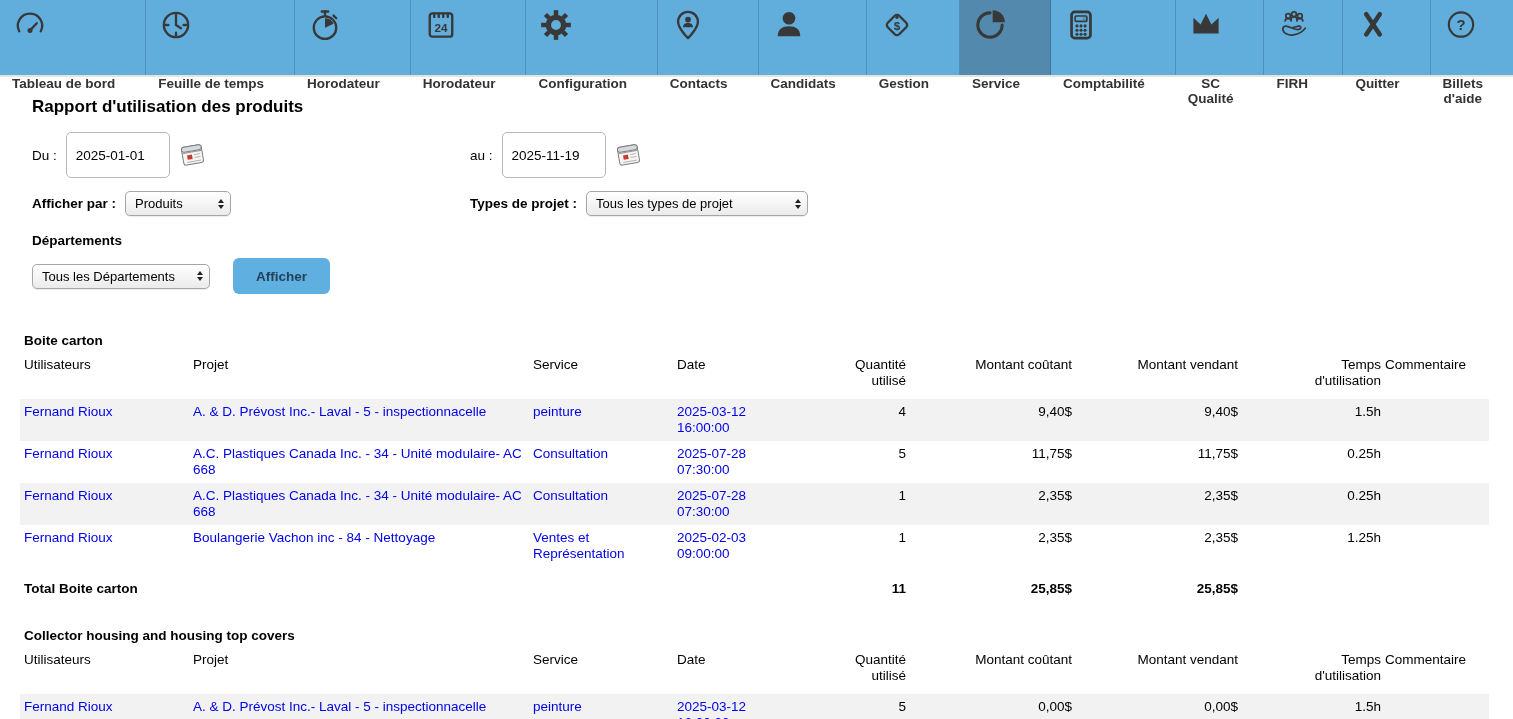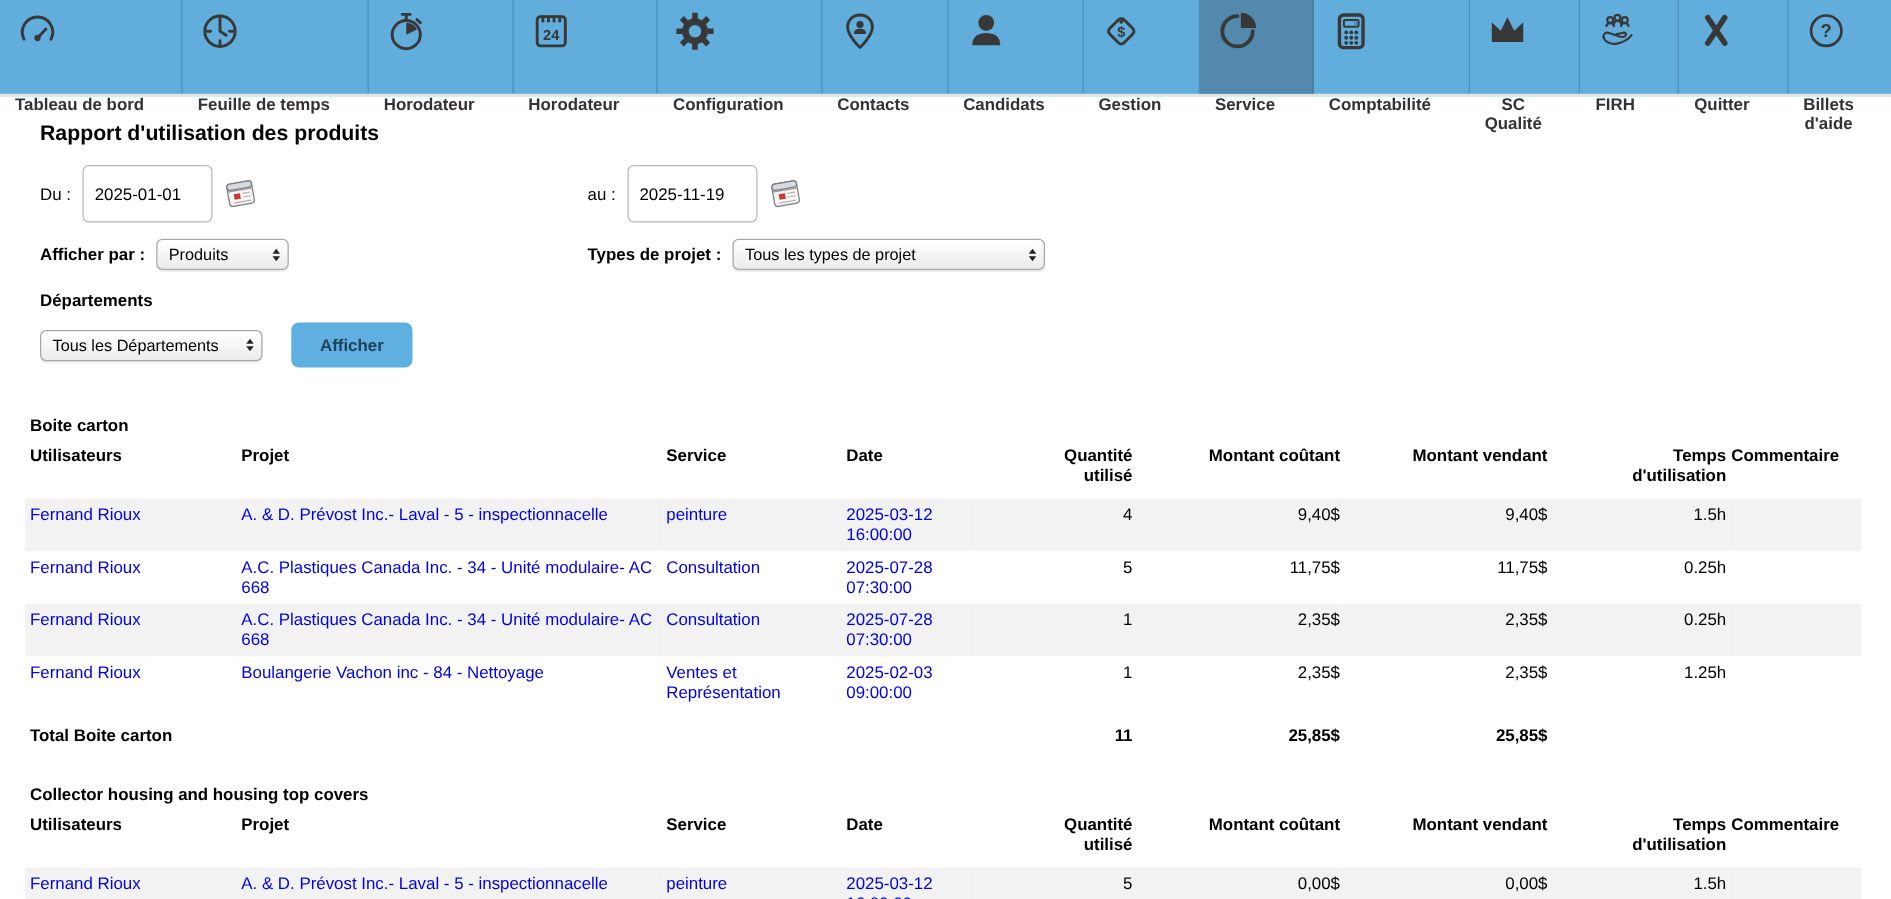--- a/index.html
+++ b/index.html
@@ -66,21 +66,21 @@
     background:var(--button-bg);color:var(--button-text);
     border:none;border-radius:6px;height:36px;padding:0 23px;
     font-weight:bold;font-size:13.5px;font-family:"Liberation Sans",sans-serif;cursor:pointer;
   }
   
   #sections{margin-left:20px;margin-right:24px;}
   .section-heading{font-weight:bold;font-size:13.5px;margin:26px 0 9px 4px;}
   .section:first-child .section-heading{margin-top:39px;}
   table.report-table{border-collapse:collapse;table-layout:fixed;width:1469px;}
   .report-table th{
-    font-size:13.5px;font-weight:bold;text-align:left;vertical-align:top;
+    font-size:13.5px;font-weight:normal;text-align:left;vertical-align:top;
     padding:0 2px 10px 2px;line-height:16px;white-space:pre-line;
   }
   .report-table th.right,.report-table td.right{text-align:right;}
   .report-table td{
     vertical-align:top;padding:5px 2px;line-height:16px;font-size:13.5px;
   }
   .report-table th:first-child,.report-table td:first-child{padding-left:4px;}
   .report-table tr.striped{background:var(--stripe);}
   .report-table a{color:var(--link);text-decoration:none;}
   .report-table tr.total-row td{font-weight:bold;padding-top:14px;}
@@ -303,21 +303,21 @@
       <div class="mac-select" style="width:106px">
         <span>Produits</span>
         <span class="sel-arrows">
             <i class="up"></i>
             <i class="dn"></i>
           </span>
       </div>
     </div>
     <div class="filter-cell">
       <span class="flabel bold">Types de projet :</span>
-      <div class="mac-select" style="width:250px">
+      <div class="mac-select" style="width:222px">
         <span>Tous les types de projet</span>
         <span class="sel-arrows">
             <i class="up"></i>
             <i class="dn"></i>
           </span>
       </div>
     </div>
   </div>
 
   <div class="dept-label">Départements</div>

